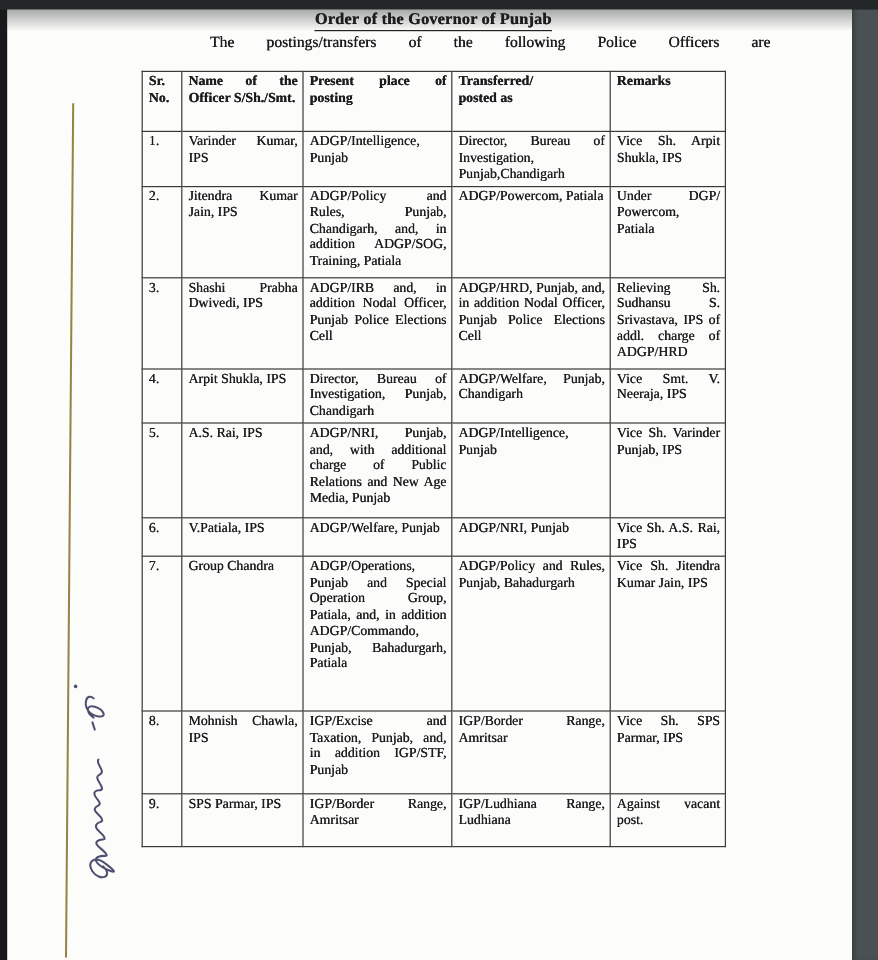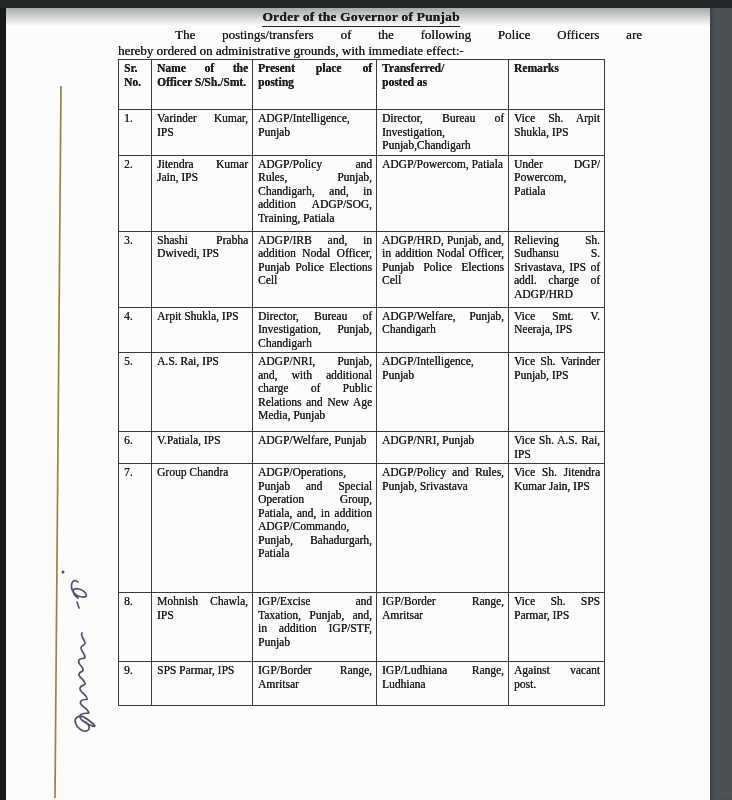--- a/index.html
+++ b/index.html
@@ -57,21 +57,20 @@
 <div class="screen">
 
   <div class="scan-shade"></div>
 
   <div class="doc-title">
     <span>Order of the Governor of Punjab</span>
   </div>
 
   <div class="intro">
     <div class="l1">The postings/transfers of the following Police Officers are</div>
-    <div class="l2">hereby ordered on administrative grounds, with immediate effect:-</div>
   </div>
 
   <table class="orders">
     <colgroup>
       <col style="width:33px">
         <col style="width:101px">
         <col style="width:124px">
         <col style="width:132px">
         <col style="width:96px">
     </colgroup>
@@ -125,21 +124,21 @@
         <td class="sr">6.</td>
         <td>V.Patiala, IPS</td>
         <td>ADGP/Welfare, Punjab</td>
         <td>ADGP/NRI, Punjab</td>
         <td>Vice Sh. A.S. Rai, IPS</td>
       </tr>
       <tr class="r6">
         <td class="sr">7.</td>
         <td>Group Chandra</td>
         <td>ADGP/Operations, Punjab and Special Operation Group, Patiala, and, in addition ADGP/Commando, Punjab, Bahadurgarh, Patiala</td>
-        <td>ADGP/Policy and Rules, Punjab, Srivastava</td>
+        <td>ADGP/Policy and Rules, Punjab, Bahadurgarh</td>
         <td>Vice Sh. Jitendra Kumar Jain, IPS</td>
       </tr>
       <tr class="r7">
         <td class="sr">8.</td>
         <td>Mohnish Chawla, IPS</td>
         <td>IGP/Excise and Taxation, Punjab, and, in addition IGP/STF, Punjab</td>
         <td>IGP/Border Range, Amritsar</td>
         <td>Vice Sh. SPS Parmar, IPS</td>
       </tr>
       <tr class="r8">

